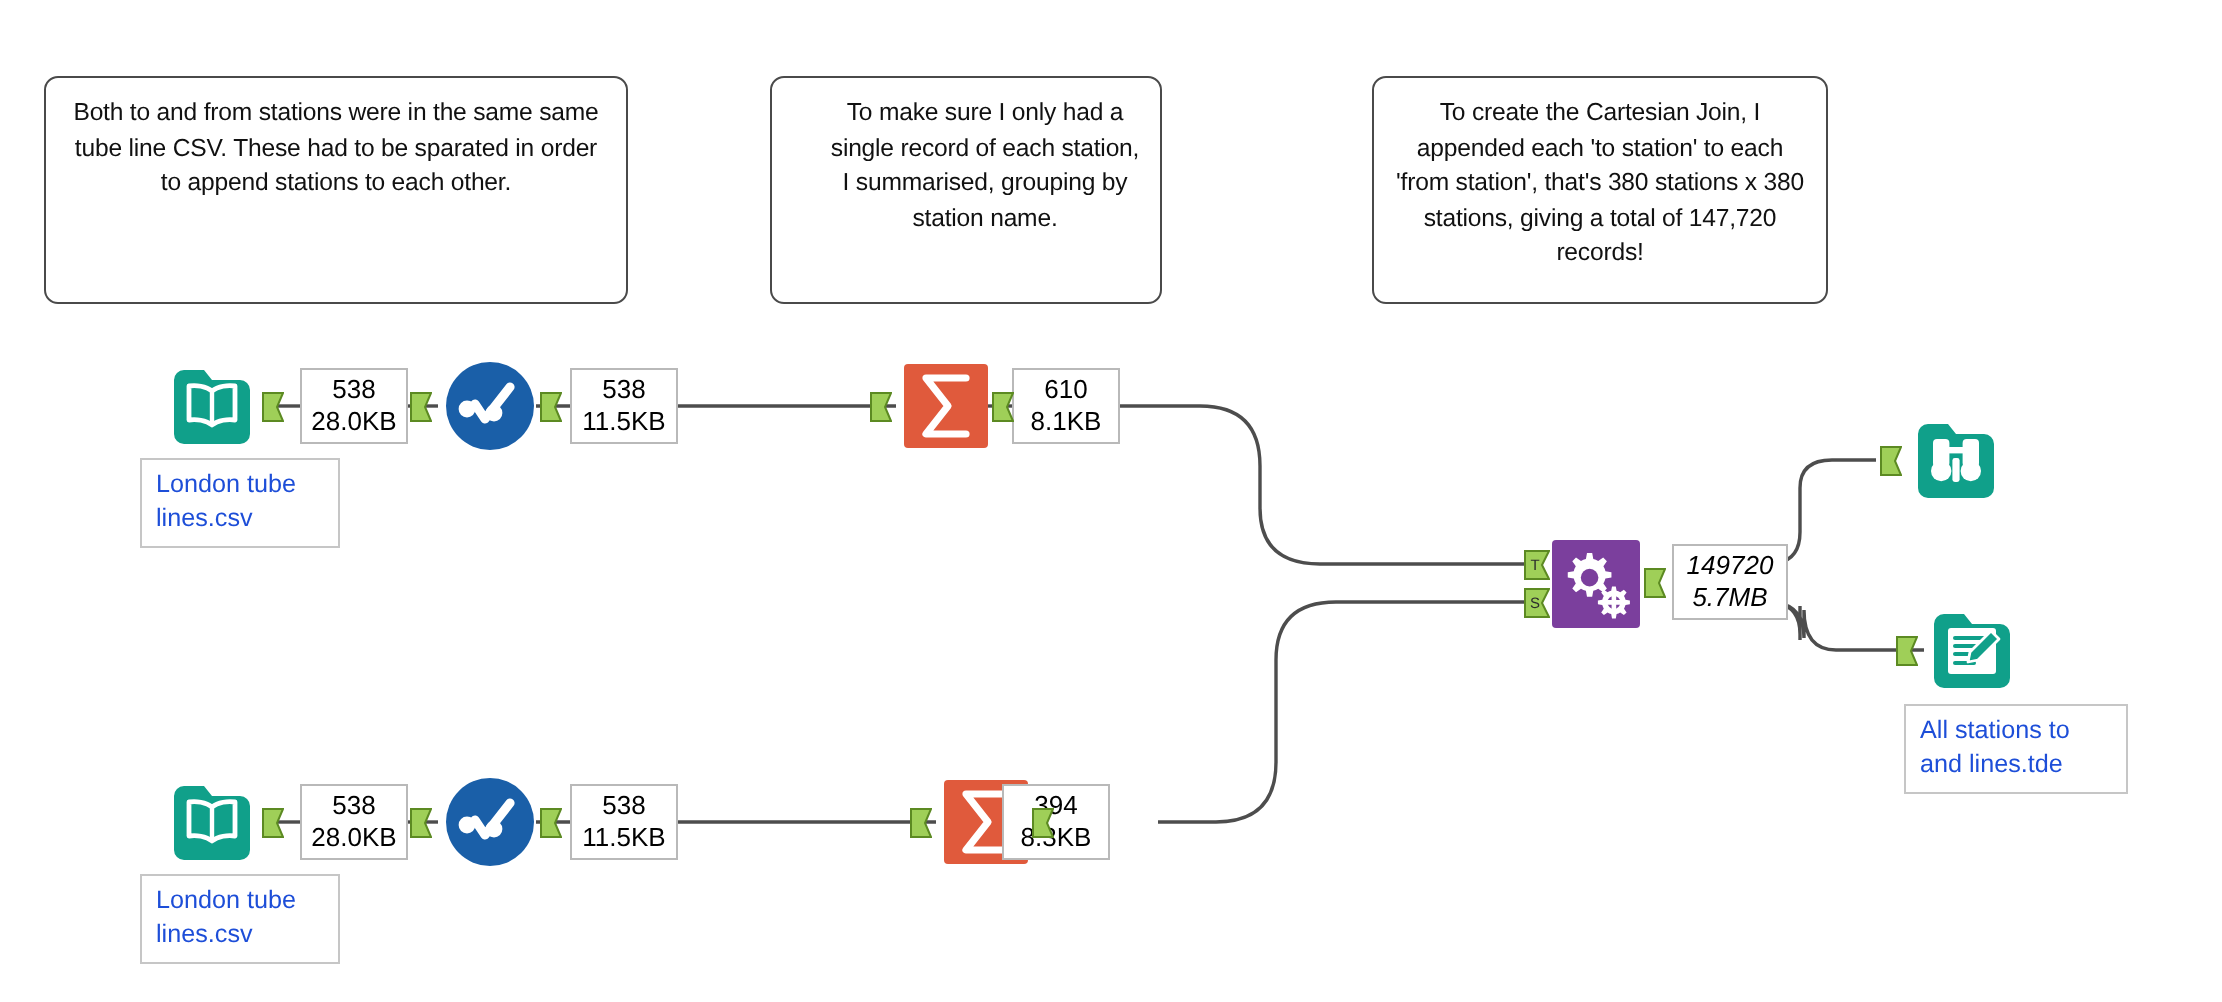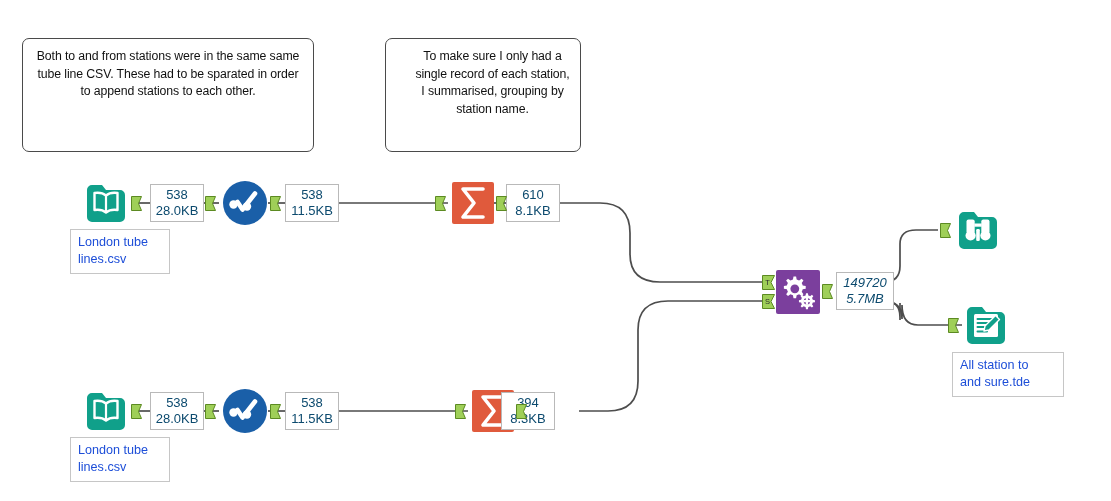--- a/index.html
+++ b/index.html
@@ -55,21 +55,21 @@
     height: 46px;
   }
   .tool svg { display: block; }
 
   
   .count {
     position: absolute;
     box-sizing: border-box;
     border: 1px solid #b9b9b9;
     background: #ffffff;
-    color: #0c4a6e;
+    color: #000000;
     font-size: 13px;
     line-height: 15.5px;
     text-align: center;
     padding: 2px 4px 3px 4px;
     white-space: nowrap;
     z-index: 5;
   }
   .count .n, .count .s { display: block; }
 
   
@@ -138,20 +138,21 @@
 
       <path d="M874,301 L884,301 Q900,301 900,317 L900,303 L900,303 Q900,320 900,320 L900,318"></path>
       <path d="M874,301 L884,301 Q902,301 902,319 L902,305 Q902,325 918,325 L962,325"></path>
     </g>
   </svg>
 
   <div class="comment" style="left:22px;  top:38px;  width:292px; height:114px;">Both to and from stations were in the same same tube line CSV. These had to be sparated in order to append stations to each other.</div>
 
   <div class="comment" style="left:385px; top:38px;  width:196px; height:114px;padding-left:27px;">To make sure I only had a single record of each station, I summarised, grouping by station name.</div>
 
+  <div class="comment" style="left:686px; top:38px;  width:228px; height:114px;">To create the Cartesian Join, I appended each 'to station' to each 'from station', that's 380 stations x 380 stations, giving a total of 147,720 records!</div>
 
   <div class="tool" style="left:83px; top:180px;">
     <svg width="46" height="46" viewBox="0 0 46 46">
       <path d="M4,10 a5,5 0 0 1 5,-5 h10 l4,5 h14 a5,5 0 0 1 5,5 v22 a5,5 0 0 1 -5,5 h-28 a5,5 0 0 1 -5,-5 z" fill="#10a08a"></path>
       <path d="M23,15.5 C20,13 15,12.5 11.5,13 v17 C15,29.5 20,30 23,32.5 C26,30 31,29.5 34.5,30 v-17 C31,12.5 26,13 23,15.5 Z" fill="none" stroke="#ffffff" stroke-width="2.4" stroke-linejoin="round"></path>
       <line x1="23" y1="15.5" x2="23" y2="32.5" stroke="#ffffff" stroke-width="2.2"></line>
     </svg>
   </div>
   <div class="anchor" style="left:131px; top:196px;">
     <svg width="11" height="15" viewBox="0 0 11 15">
@@ -345,17 +346,17 @@
       <g stroke="#10a08a" stroke-width="2" stroke-linecap="round">
         <line x1="14.5" y1="17" x2="30" y2="17"></line>
         <line x1="14.5" y1="21" x2="30" y2="21"></line>
         <line x1="14.5" y1="25" x2="27" y2="25"></line>
         <line x1="14.5" y1="29.5" x2="24" y2="29.5"></line>
       </g>
       <path d="M32.5,13.5 l4,4 l-10.5,10.5 l-5,1 l1,-5 z" fill="#10a08a" stroke="#ffffff" stroke-width="1.4" stroke-linejoin="round"></path>
     </svg>
   </div>
   <div class="flabel" style="left:952px; top:352px; width:112px;">
-    <span>All station to</span><br>
-    <span>and sure.tde</span>
+    <span>All stations to</span><br>
+    <span>and lines.tde</span>
   </div>
 
 </div>
 
 </body></html>

